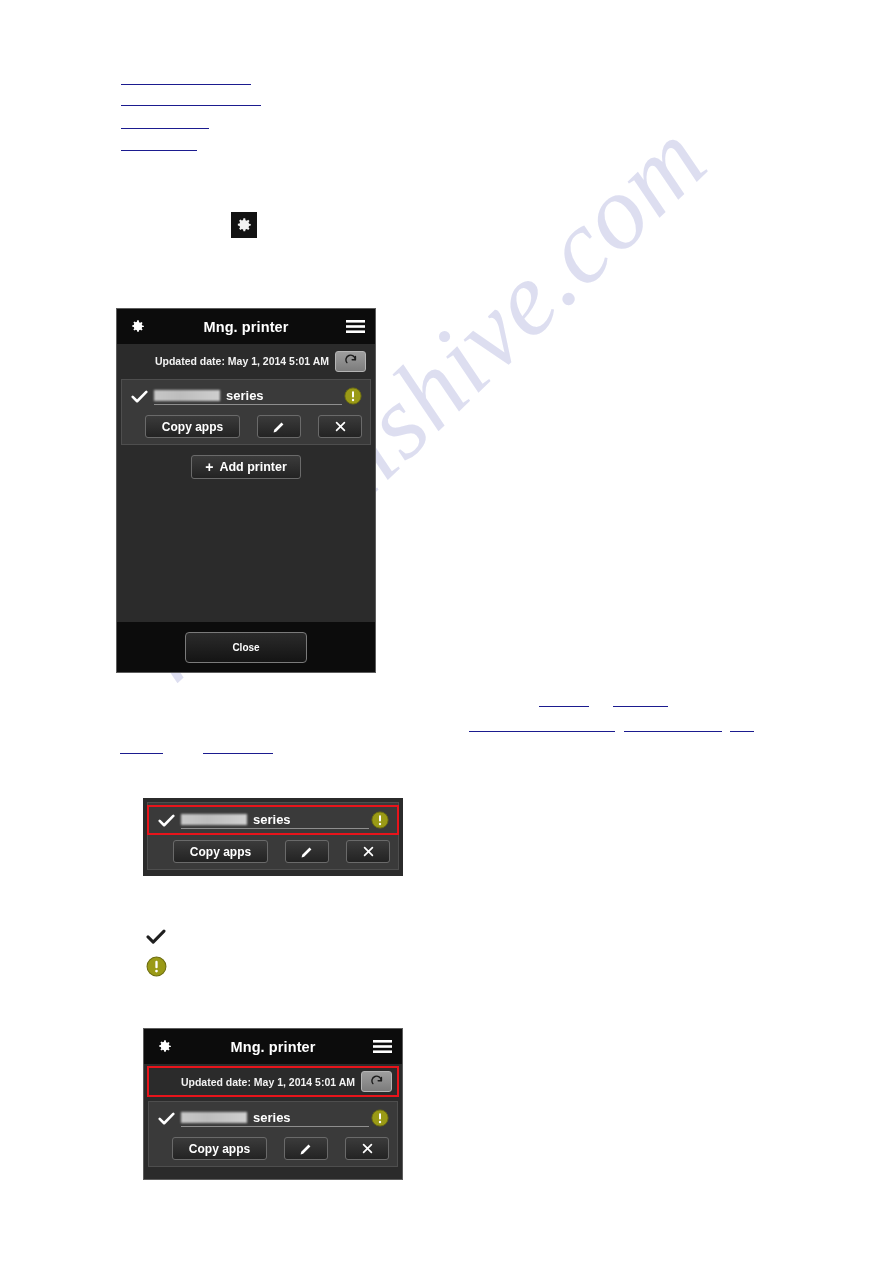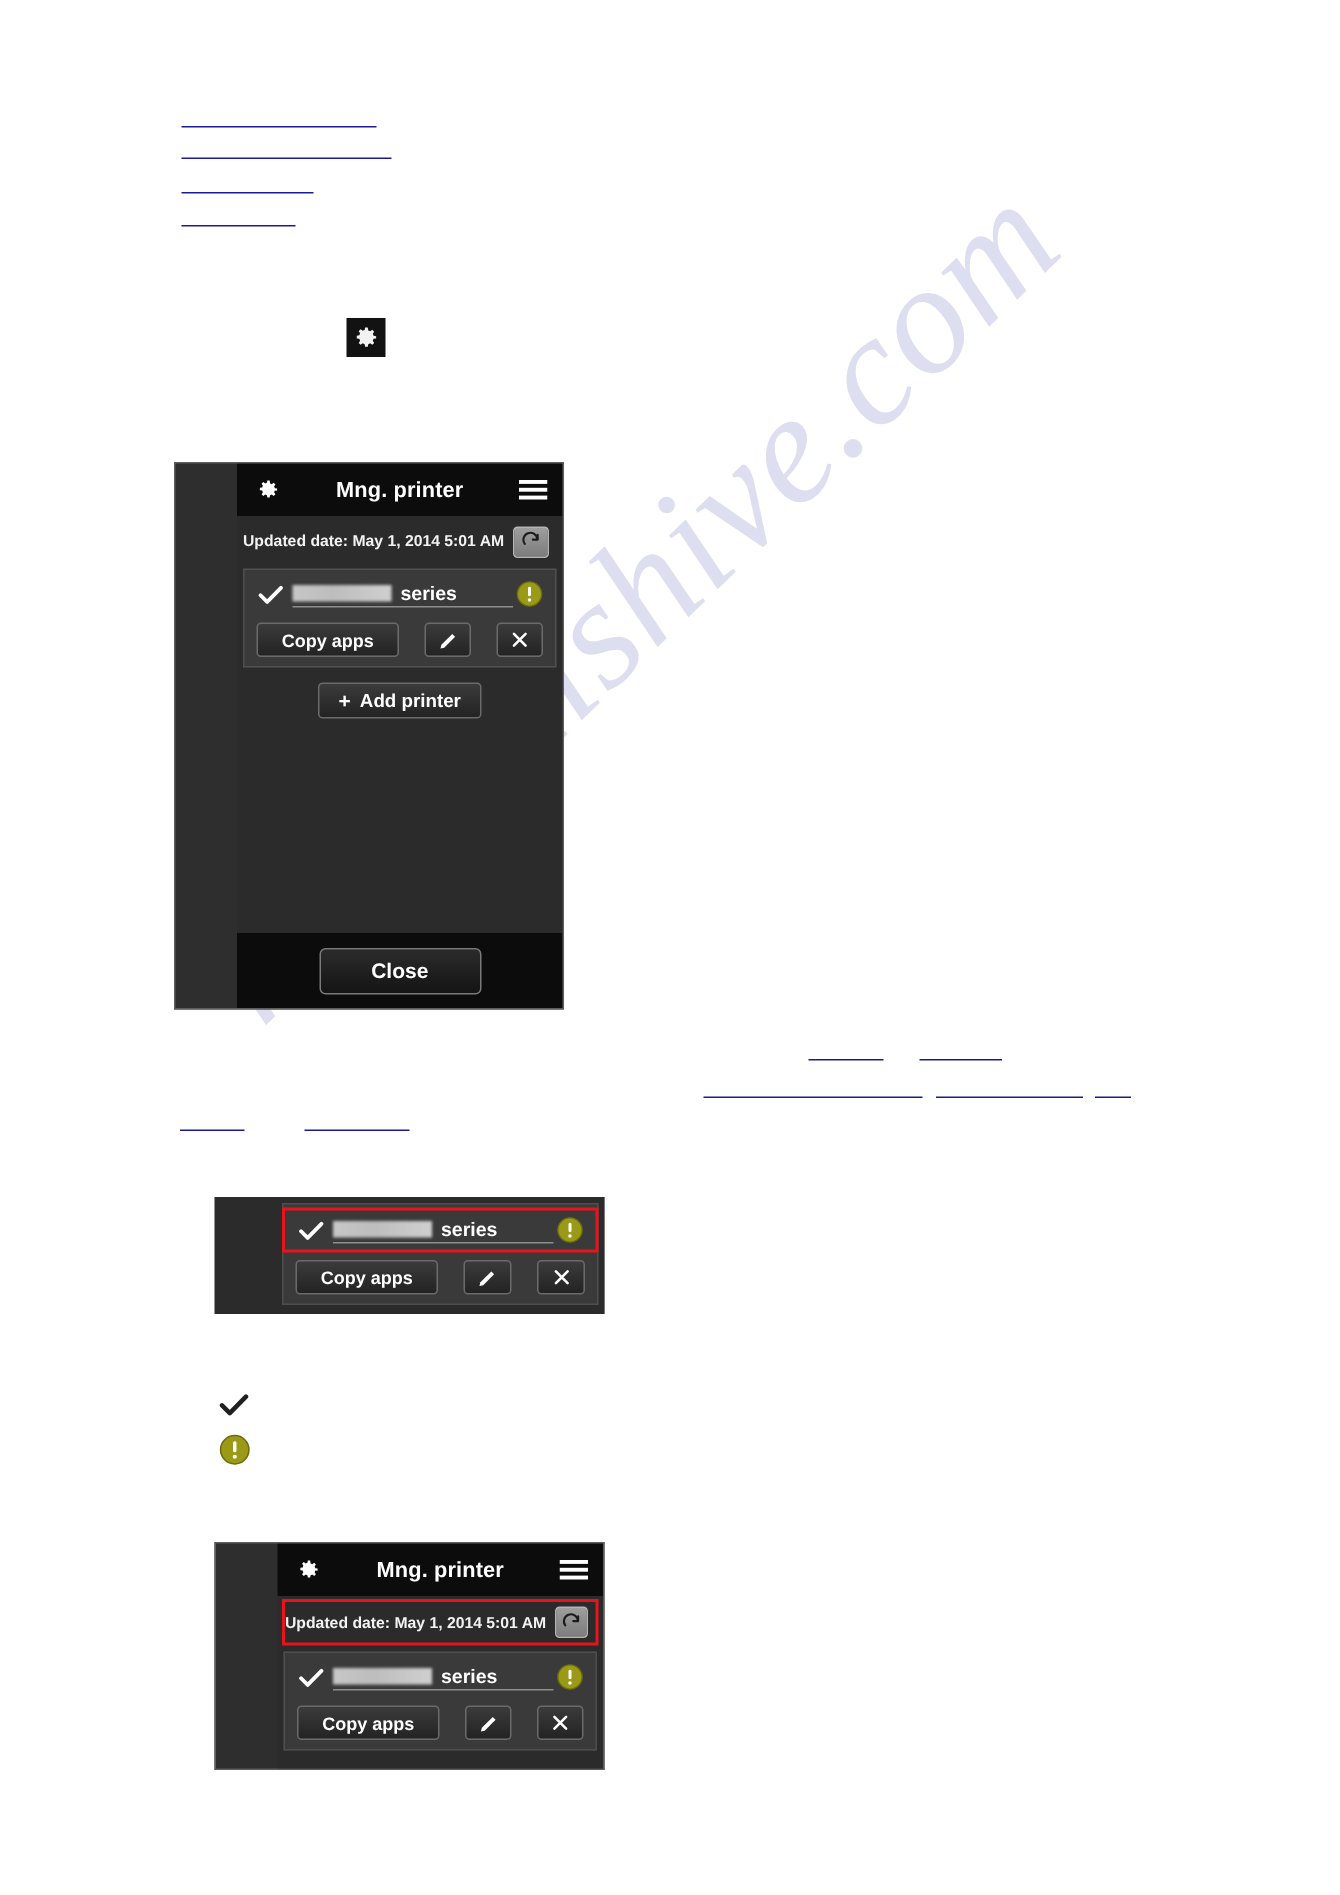--- a/index.html
+++ b/index.html
@@ -63,21 +63,20 @@
   
   .panel {
     position: absolute;
     background: #2e2e2e;
     border: 1px solid #5d5d5d;
     box-sizing: border-box;
     display: flex;
     flex-direction: column;
     z-index: 2;
     overflow: hidden;
-    padding-left: 41px;
   }
   .panel-header {
     background: #0c0c0c;
     height: 35px;
     flex: 0 0 35px;
     display: flex;
     align-items: center;
     padding: 0 9px;
     position: relative;
   }
@@ -235,27 +234,27 @@
     background: #0c0c0c;
     flex: 0 0 50px;
     display: flex;
     align-items: center;
     justify-content: center;
   }
   .close-btn {
     background: linear-gradient(#2b2b2b, #141414);
     border: 1px solid #7a7a7a;
     border-radius: 4px;
-    width: 108px;
+    width: 122px;
     height: 31px;
     display: flex;
     align-items: center;
     justify-content: center;
     color: #ffffff;
-    font-size: 14px;
+    font-size: 10px;
     font-weight: bold;
     box-sizing: border-box;
   }
 
   .spacer { flex: 1; min-height: 0; }
 </style>
 </head>
 <body>
 
 <div class="watermark">manualshive.com</div>

